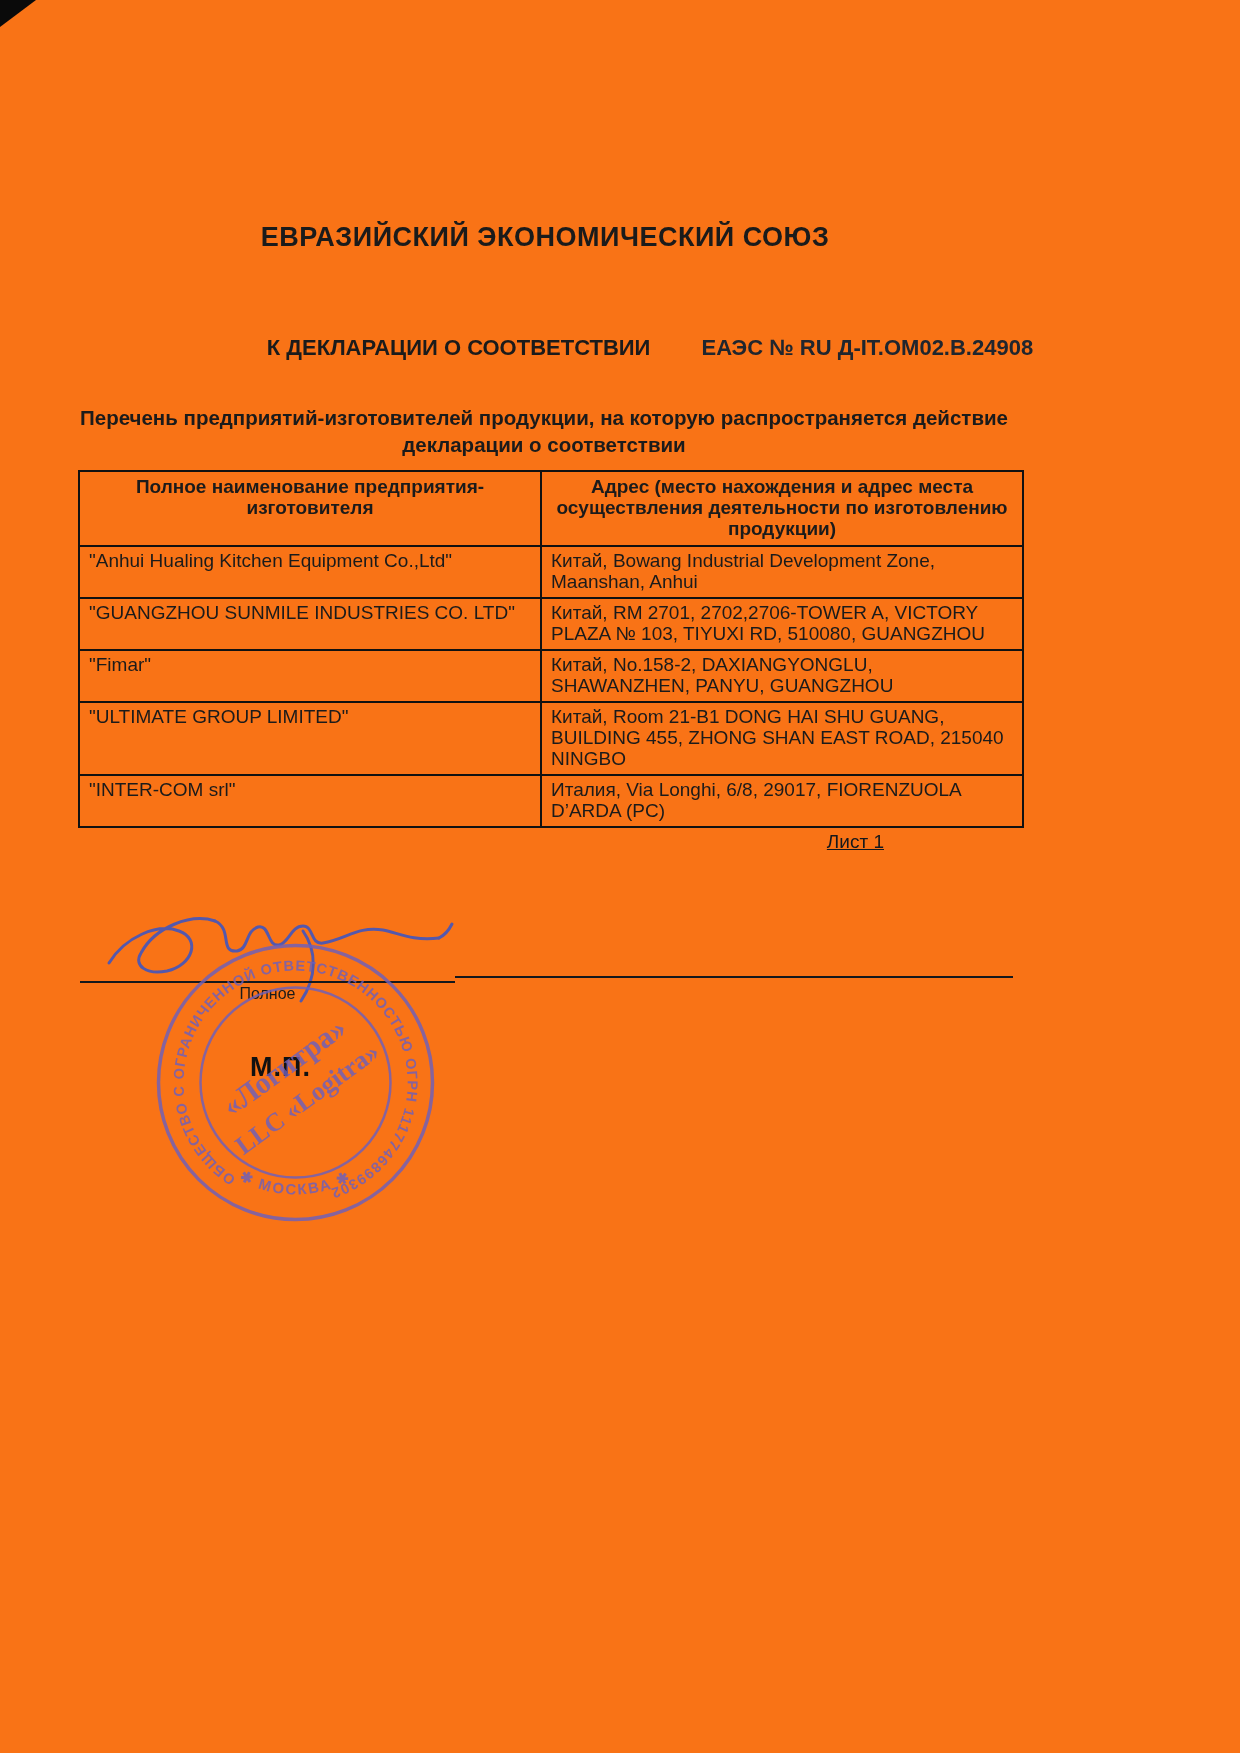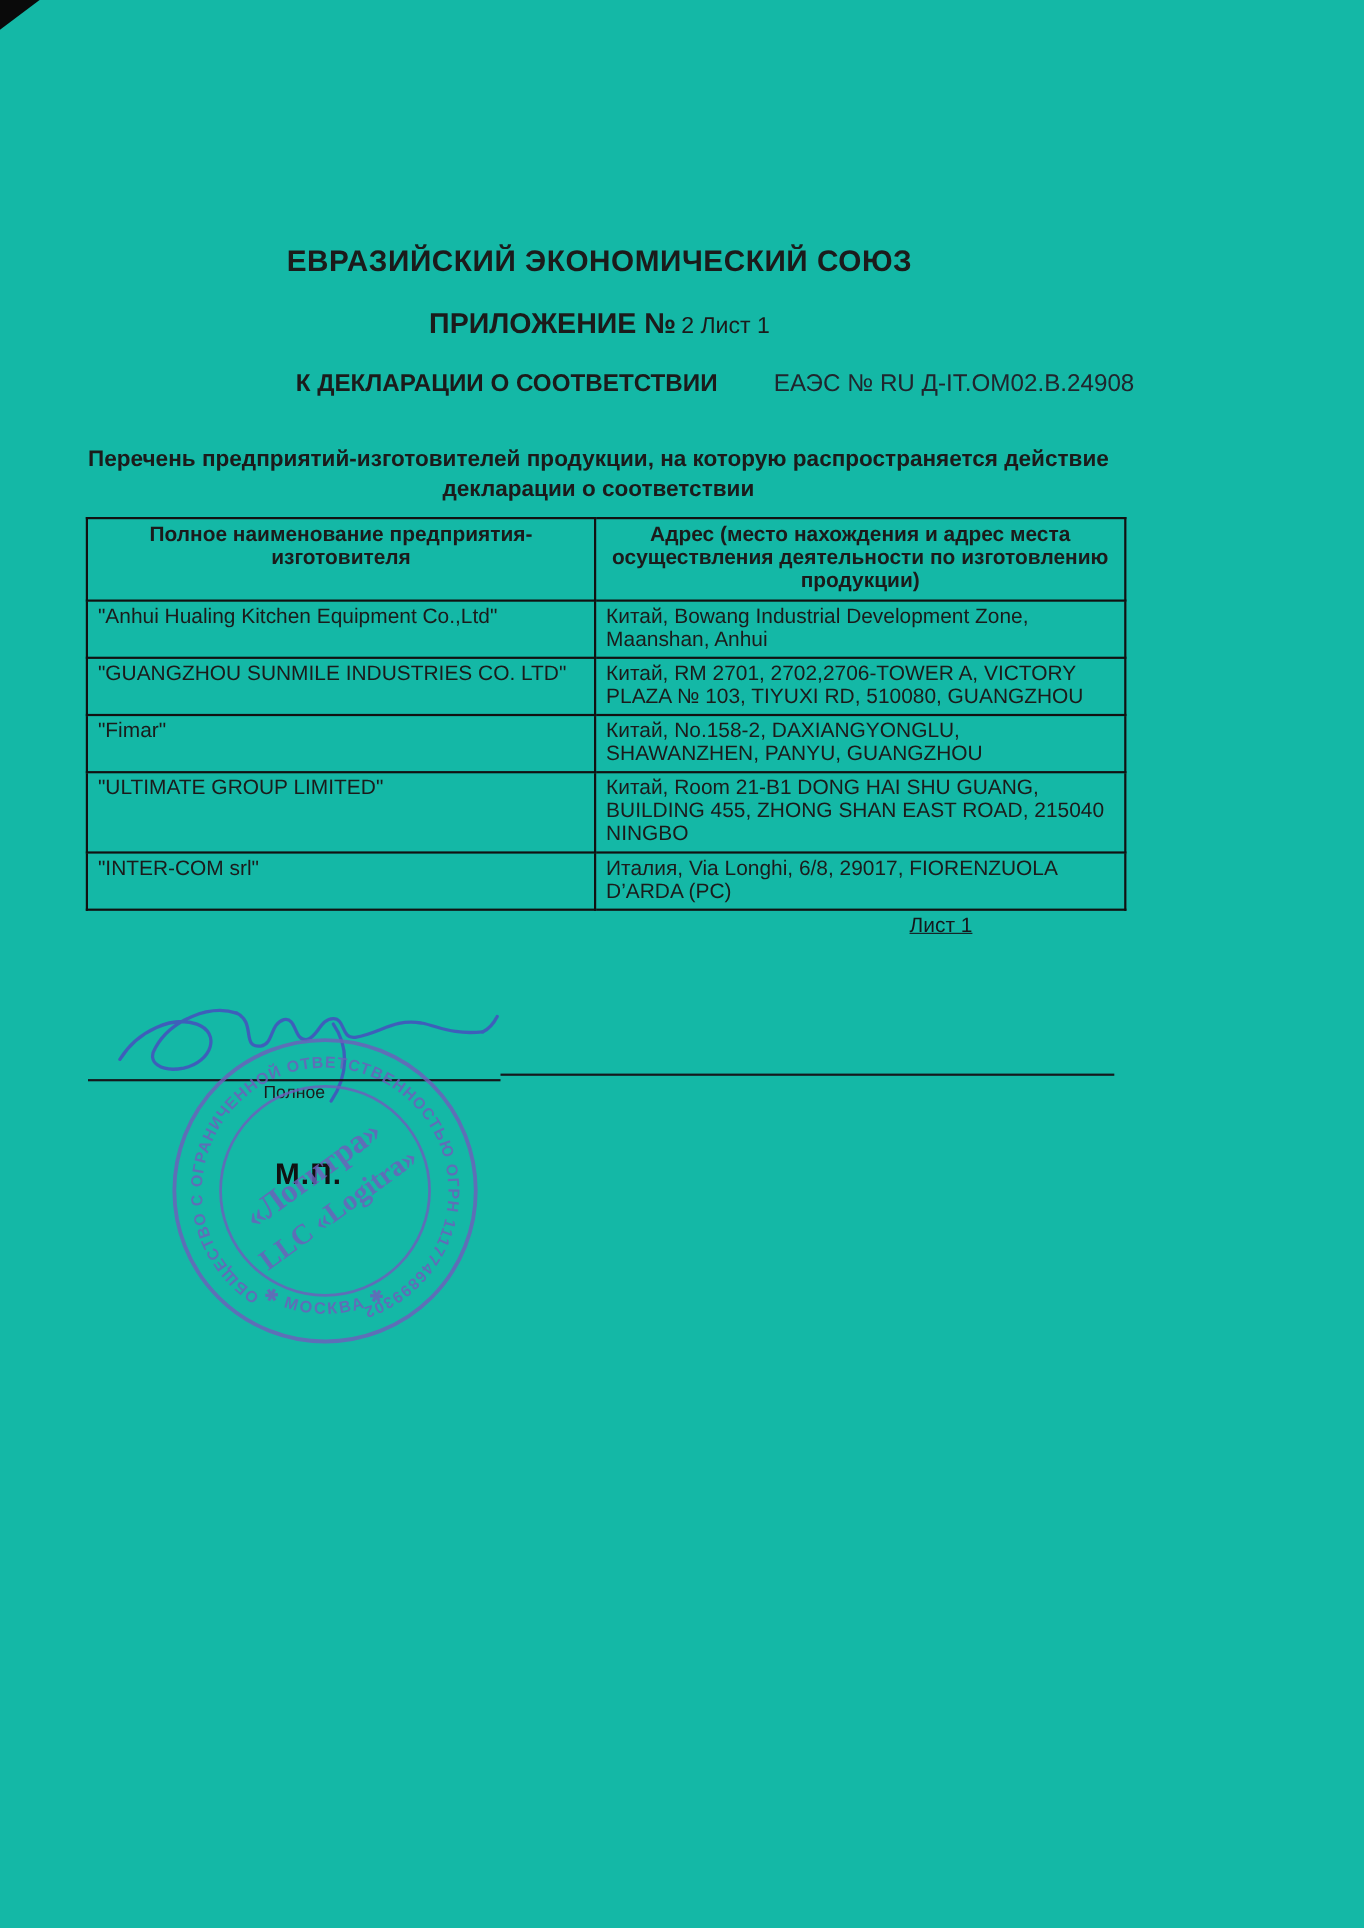--- a/index.html
+++ b/index.html
@@ -1,18 +1,18 @@
 <!DOCTYPE html>
 <html><head>
 <meta charset="utf-8">
 <style>
   * { margin: 0; padding: 0; box-sizing: border-box; }
   html, body { width: 1240px; height: 1753px; background: #ffffff; }
   body { font-family: "Liberation Sans", sans-serif; color: #1b1b1b; }
-  .page { position: relative; width: 1240px; height: 1753px; background: #14b8a6; overflow: hidden; padding-left: 45px; }
+  .page { position: relative; width: 1240px; height: 1753px; background: #f97316; overflow: hidden; padding-left: 45px; }
 
   
   .corner-artifact {
     position: absolute; top: 0; left: 0;
     width: 0; height: 0;
     border-top: 27px solid #0a0a0a;
     border-right: 36px solid transparent;
   }
 
   .title-1 {
@@ -23,21 +23,21 @@
     position: absolute; top: 279px; left: 80px; width: 930px;
     text-align: center;
   }
   .title-2 .lbl { font-size: 26px; font-weight: bold; }
   .title-2 .val { font-size: 21px; font-weight: normal; }
   .title-3 {
     position: absolute; top: 335px; left: 120px; width: 1060px;
     text-align: center; font-size: 22px;
   }
   .title-3 .lbl { font-weight: bold; margin-right: 7px; }
-  .title-3 .val { font-weight: normal; color: #20262e; margin-left: 38px; }
+  .title-3 .val { font-weight: bold; color: #20262e; margin-left: 38px; }
 
   .intro {
     position: absolute; top: 404px; left: 78px; width: 932px;
     text-align: center; font-size: 20.5px; font-weight: bold; line-height: 27px;
   }
 
   .table-wrap { position: absolute; top: 470px; left: 78px; width: 808px; }
   table.man-table {
     width: 944px; border-collapse: collapse; table-layout: fixed;
     font-size: 19px; line-height: 21px;
@@ -88,24 +88,20 @@
 </style>
 </head>
 <body>
 
 <div class="page">
 
   <div class="corner-artifact"></div>
 
   <div class="title-1">ЕВРАЗИЙСКИЙ ЭКОНОМИЧЕСКИЙ СОЮЗ</div>
 
-  <div class="title-2">
-    <span class="lbl">ПРИЛОЖЕНИЕ №</span>
-    <span class="val">2 Лист 1</span>
-  </div>
 
   <div class="title-3">
     <span class="lbl">К ДЕКЛАРАЦИИ О СООТВЕТСТВИИ</span>
     <span class="val">ЕАЭС № RU Д-IT.OM02.B.24908</span>
   </div>
 
   <div class="intro">Перечень предприятий-изготовителей продукции, на которую распространяется действие декларации о соответствии</div>
 
   <div class="table-wrap">
     <table class="man-table">

